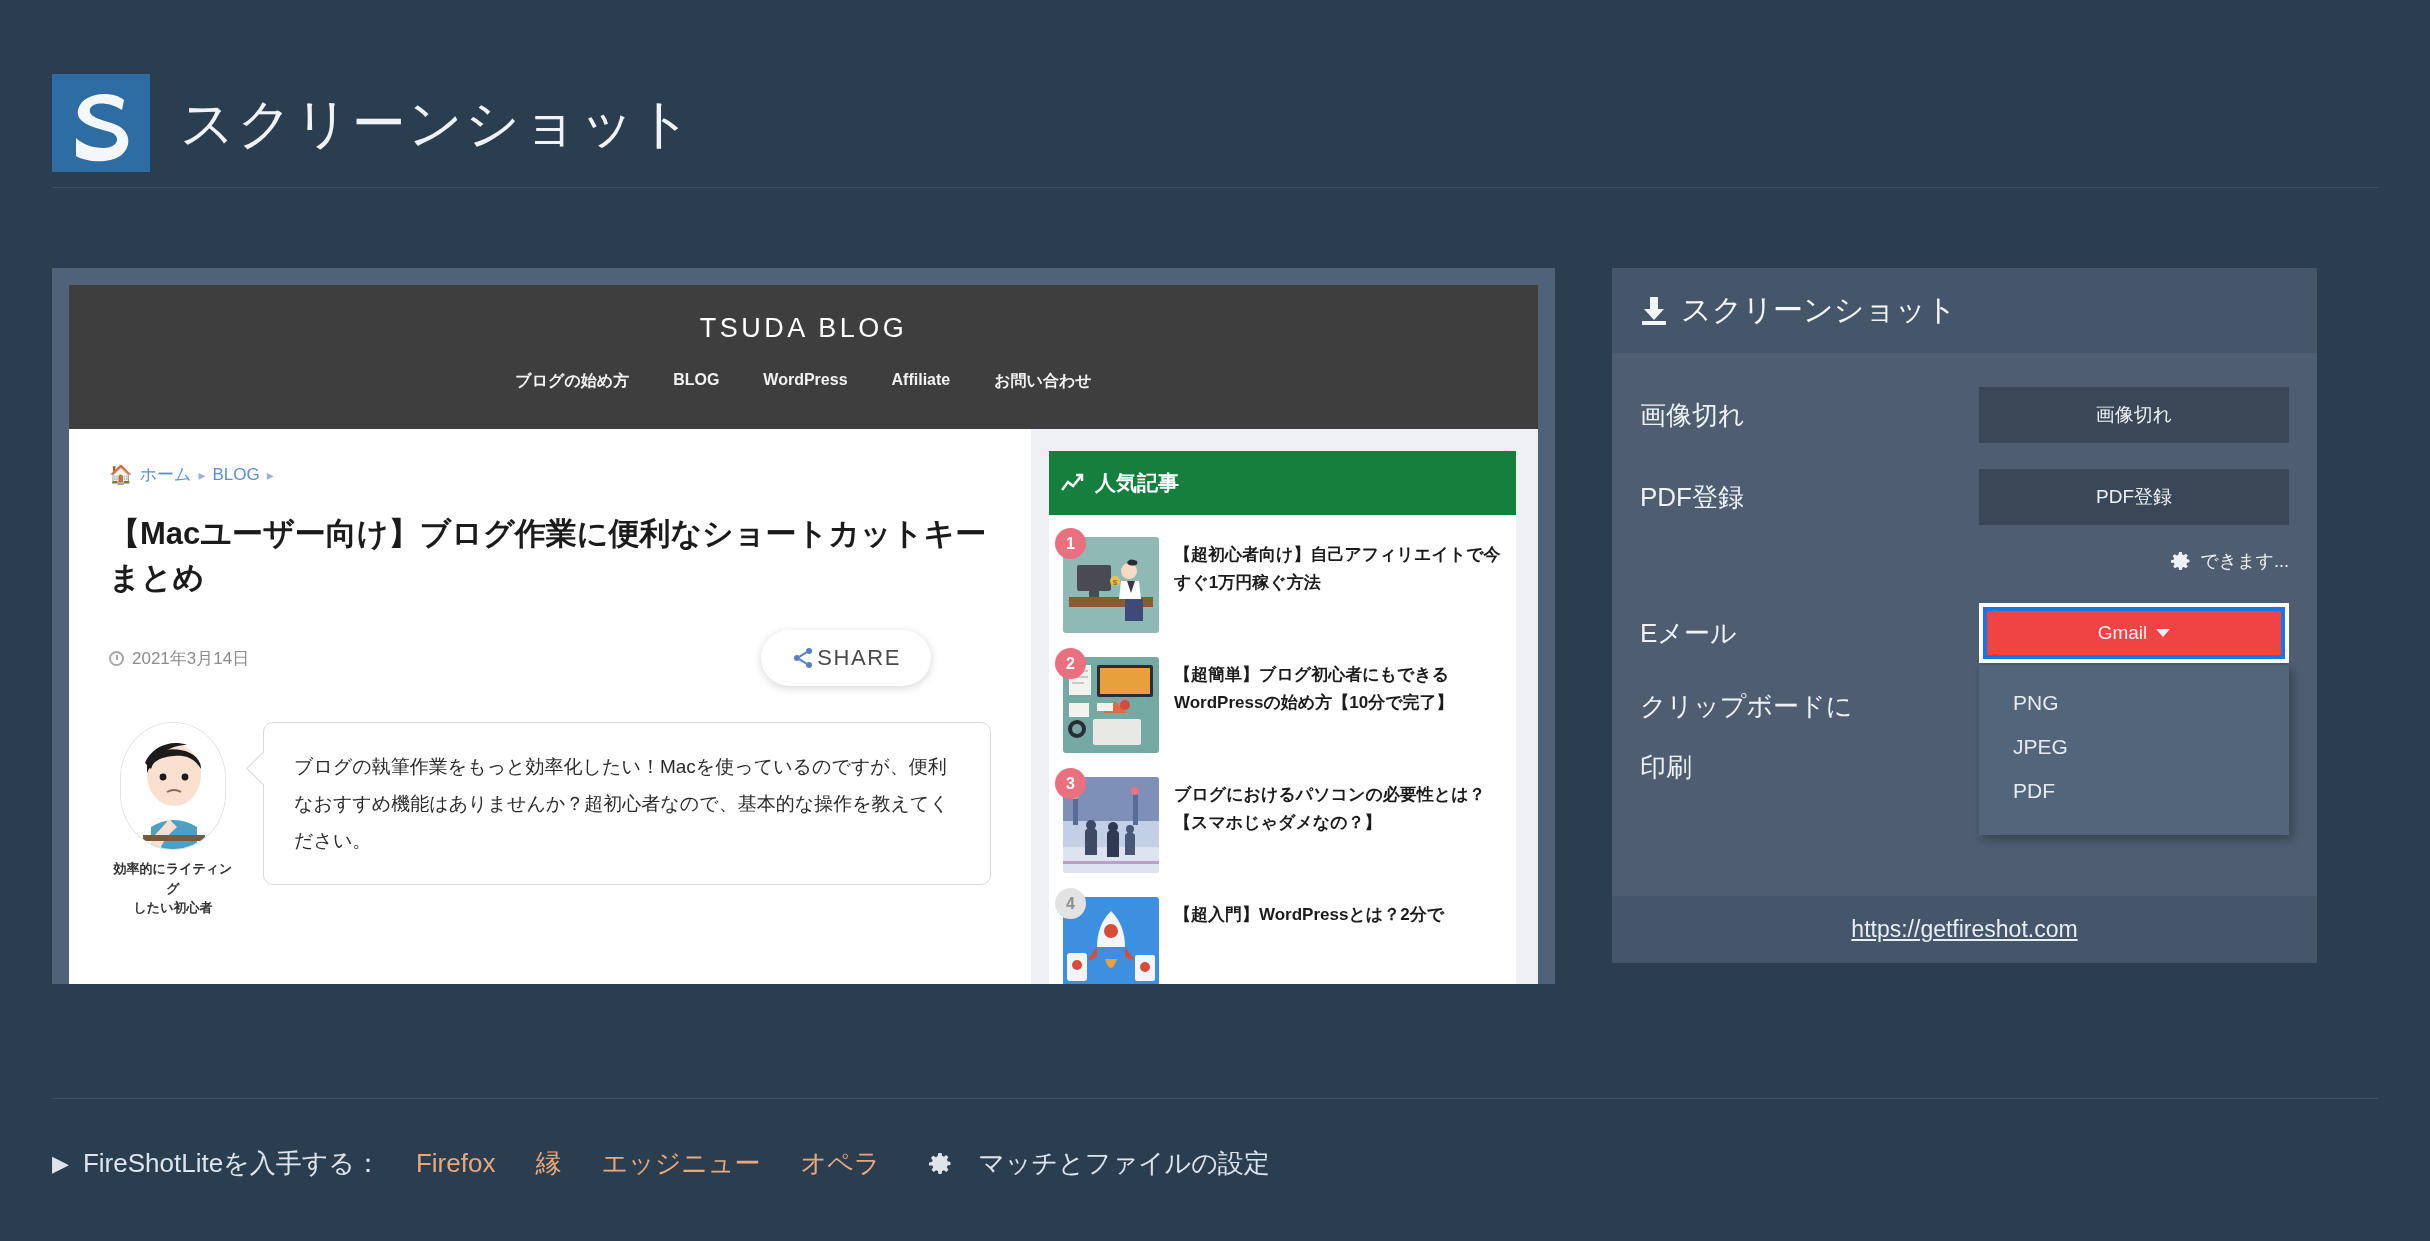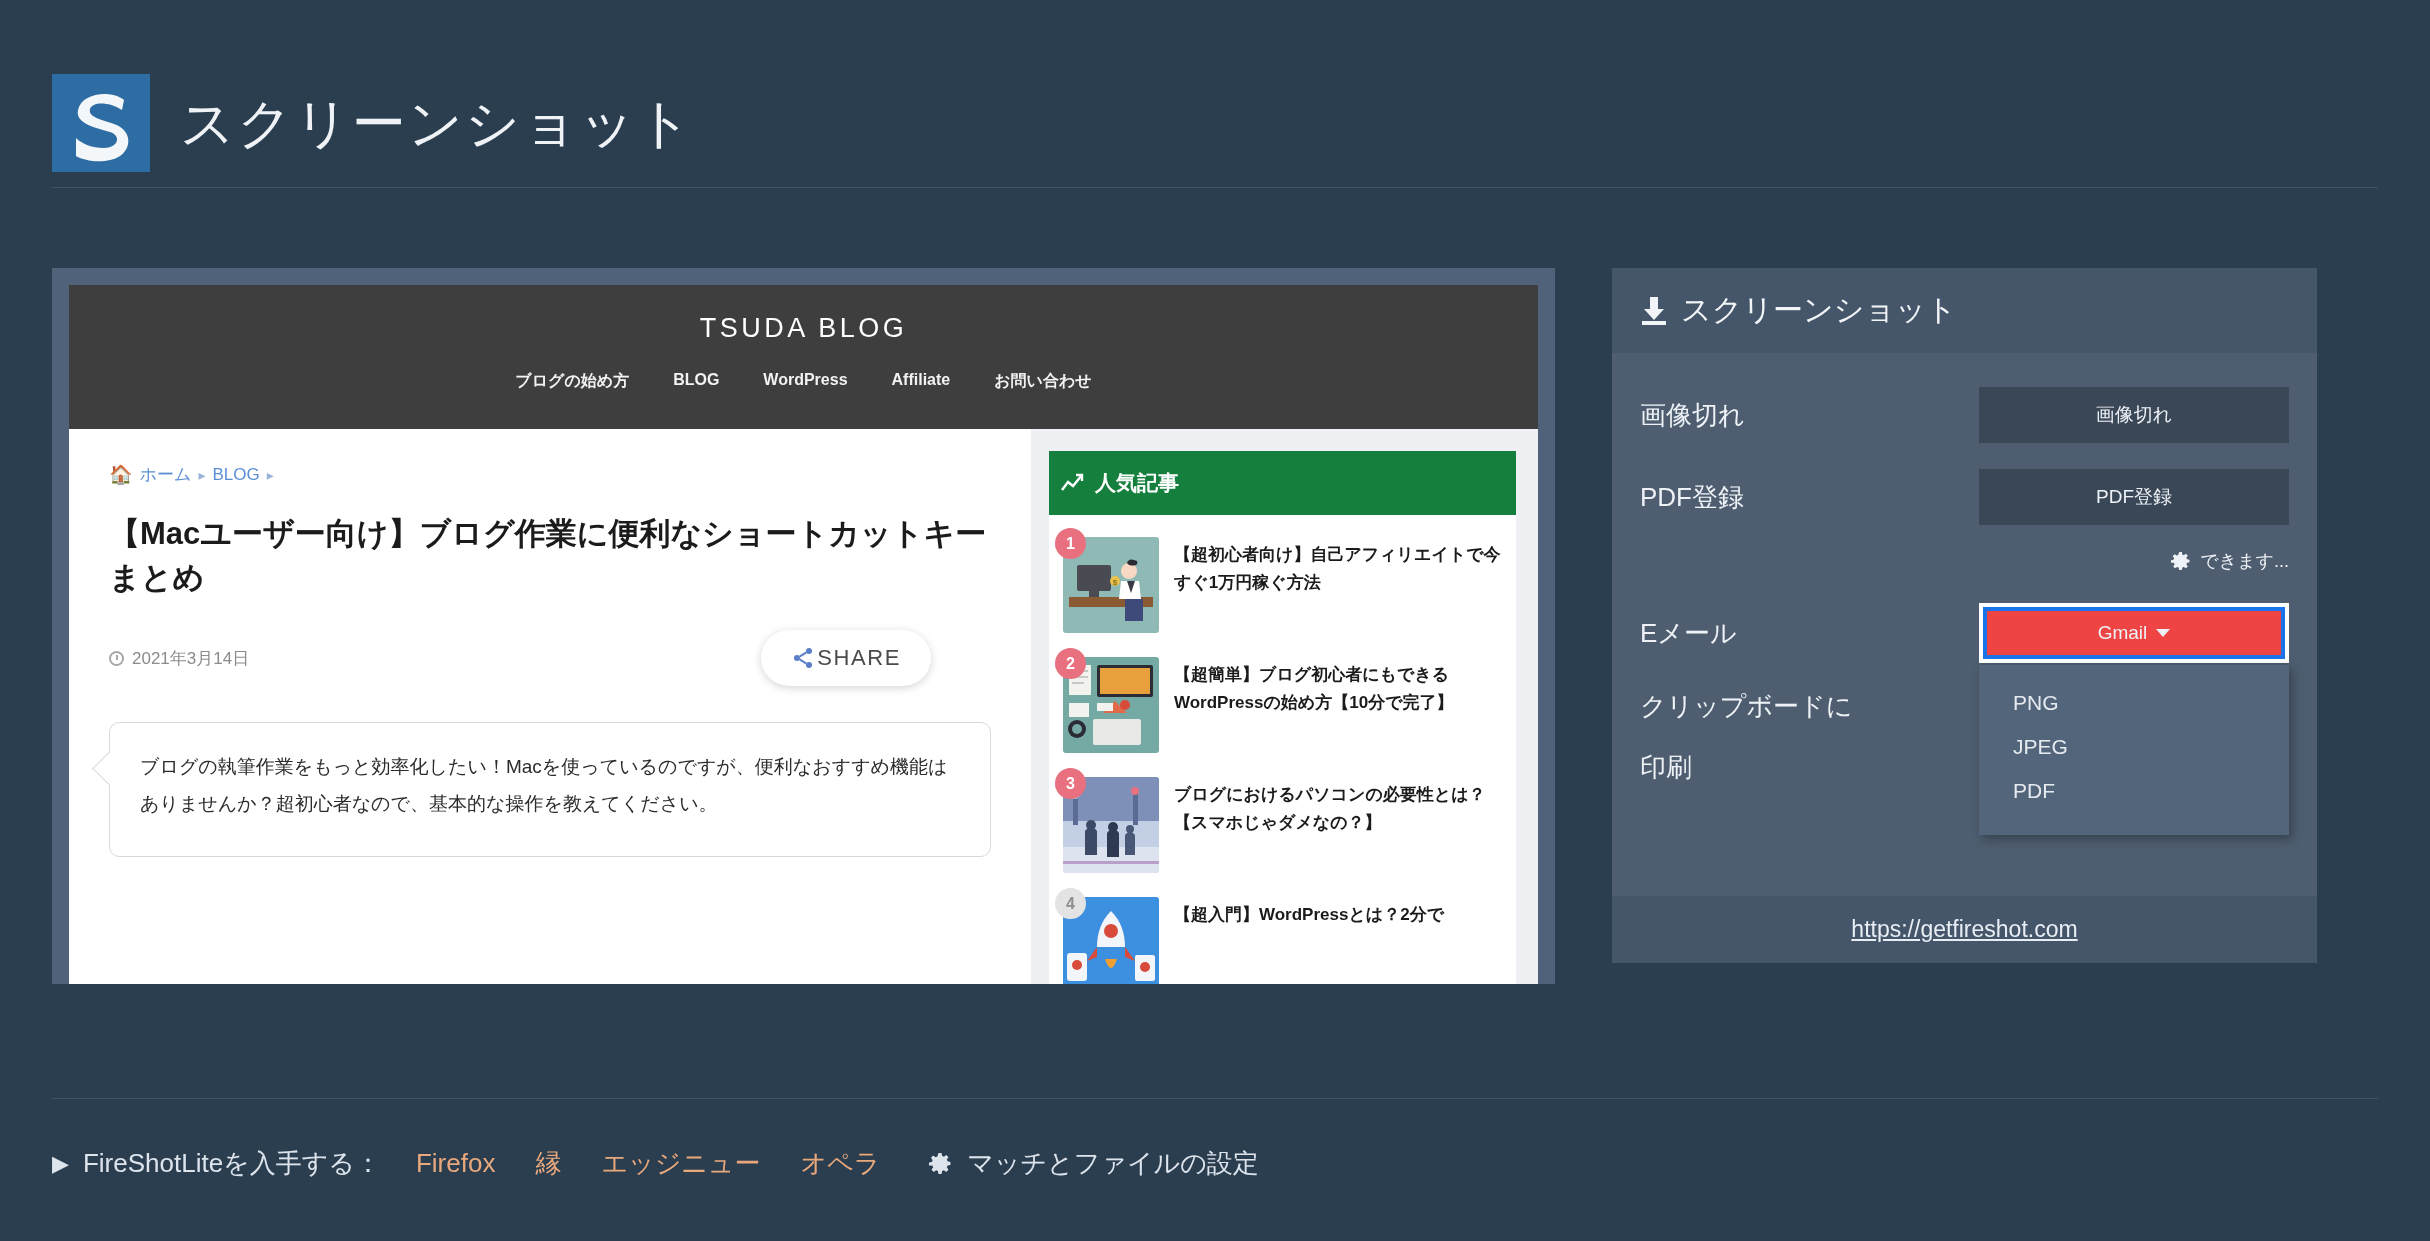--- a/index.html
+++ b/index.html
@@ -152,21 +152,21 @@
   
   .app-footer {
     position: absolute; left: 52px; top: 1098px; width: 2326px; height: 100px;
     border-top: 1px solid #3f5366; display: flex; align-items: center; gap: 0;
     padding-top: 30px;
   }
   .foot-line { display: flex; align-items: center; gap: 14px; font-size: 26px; color: #dde4ec; white-space: nowrap; }
   .tri { color: #dde4ec; font-size: 22px; }
   .foot-label { margin-right: 8px; }
   .browser-link { color: #e8a87c; cursor: pointer; margin: 0 13px; }
-  .settings-link { display: inline-flex; align-items: center; gap: 16px; color: #dde4ec; margin-left: 22px; cursor: pointer; }
+  .settings-link { display: inline-flex; align-items: center; gap: 27px; color: #dde4ec; margin-left: 22px; cursor: pointer; }
 </style>
 </head>
 <body>
 
 <div class="page">
 
   <div class="app-header">
     <div class="logo-mark">
       <svg width="98" height="98" viewBox="0 0 98 98">
         <rect width="98" height="98" fill="#2e6da4"></rect>
@@ -215,20 +215,37 @@
                   <circle cx="18" cy="19" r="3" fill="#5b7fc7"></circle>
                   <circle cx="6" cy="12" r="3" fill="#5b7fc7"></circle>
                   <line x1="8.6" y1="10.6" x2="15.4" y2="6.4" stroke="#5b7fc7" stroke-width="2"></line>
                   <line x1="8.6" y1="13.4" x2="15.4" y2="17.6" stroke="#5b7fc7" stroke-width="2"></line>
                 </svg>
                 <span>SHARE</span>
               </div>
             </div>
 
             <div class="quote-row">
+              <div class="avatar-wrap">
+                <div class="avatar">
+                  <svg width="106" height="128" viewBox="0 0 106 128">
+                    <rect width="106" height="128" fill="#ffffff"></rect>
+                    <ellipse cx="53" cy="52" rx="27" ry="31" fill="#fbe0cf"></ellipse>
+                    <path d="M26 44 C26 20, 80 20, 80 46 C74 36, 66 32, 53 33 C40 34, 31 38, 26 50 Z" fill="#1c1c1c"></path>
+                    <path d="M24 40 C30 24, 50 16, 66 22 C54 22, 36 28, 30 46 Z" fill="#1c1c1c"></path>
+                    <circle cx="42" cy="54" r="3.4" fill="#1c1c1c"></circle>
+                    <circle cx="64" cy="54" r="3.4" fill="#1c1c1c"></circle>
+                    <path d="M46 69 Q53 65 60 69" stroke="#8a6a55" stroke-width="2" fill="none"></path>
+                    <path d="M30 128 L30 104 Q53 90 76 104 L76 128 Z" fill="#4d9fc4"></path>
+                    <path d="M30 116 Q42 104 48 96 L56 104 Q44 114 38 128 L30 128 Z" fill="#fbe0cf"></path>
+                    <rect x="22" y="112" width="62" height="6" fill="#7a5a3c"></rect>
+                  </svg>
+                </div>
+                <div class="avatar-cap">効率的にライティング<br>したい初心者</div>
+              </div>
               <div class="bubble">
                 <p>ブログの執筆作業をもっと効率化したい！Macを使っているのですが、便利なおすすめ機能はありませんか？超初心者なので、基本的な操作を教えてください。</p>
               </div>
             </div>
           </div>
 
           <div class="side-col">
             <div class="pop-head">
               <svg width="23" height="20" viewBox="0 0 23 20">
                 <polyline points="1,17 7,9 12,13 21,2" fill="none" stroke="#ffffff" stroke-width="2.4"></polyline>

